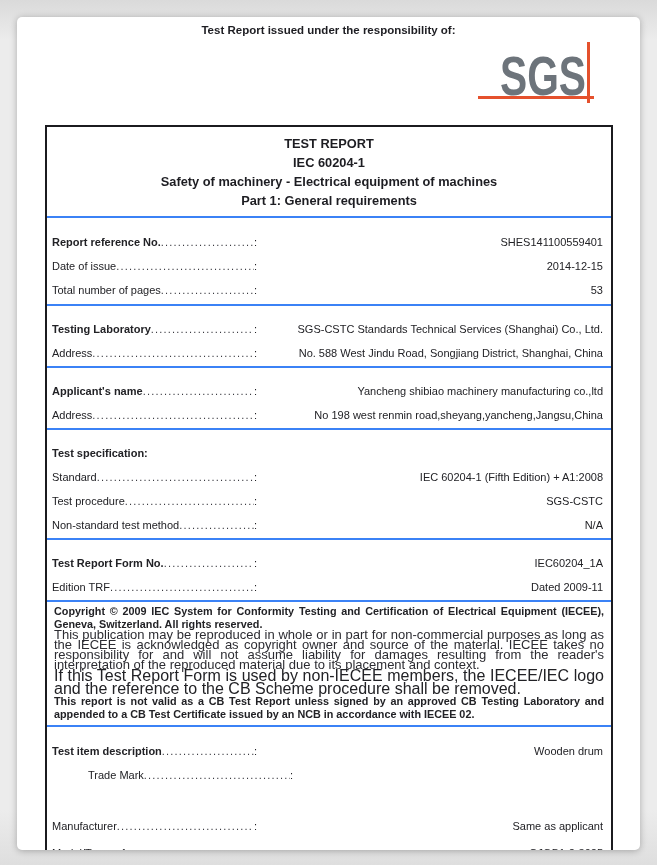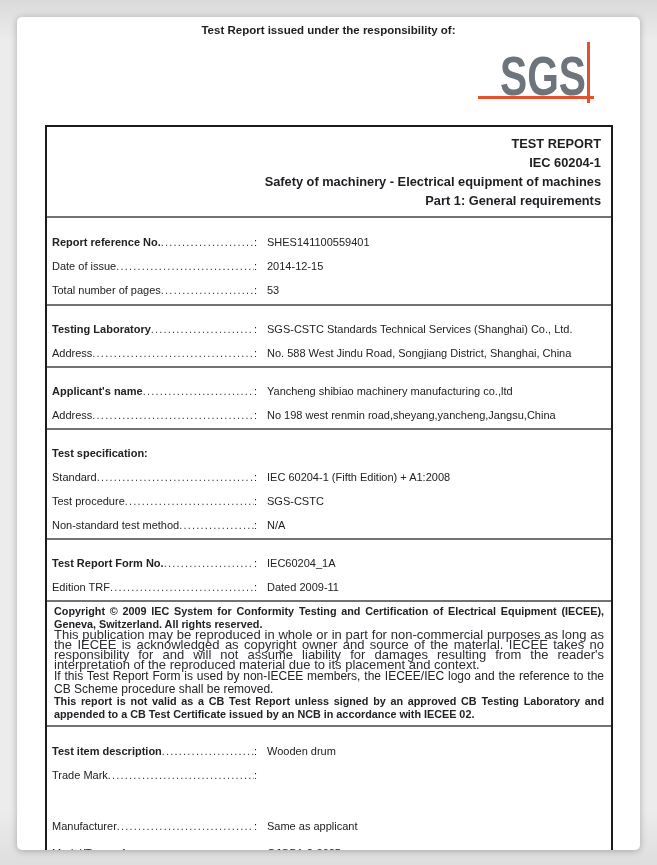--- a/index.html
+++ b/index.html
@@ -29,47 +29,47 @@
   .sgs-vline { position:absolute; left:570px; top:25px; width:2.5px; height:61px; background:#e5512d; }
   .sgs-hline { position:absolute; left:461px; top:79px; width:116px; height:2.5px; background:#e5512d; }
 
   
   .report-table {
     position:absolute; left:28px; top:108px; width:568px; bottom:-4px;
     border:2px solid #1b1b1f; border-bottom:none;
     display:flex; flex-direction:column;
     font-size:11px; box-sizing:border-box;
   }
-  .title-box { padding:7px 10px 6px; text-align:right; font-weight:bold; font-size:12.8px; line-height:19px; color:#1d1d22; }
-  .tbl-section { border-top:2px solid #737373; }
+  .title-box { padding:7px 27px 6px; text-align:center; font-weight:bold; font-size:12.8px; line-height:19px; color:#1d1d22; }
+  .tbl-section { border-top:2px solid #3b82f6; }
   .sec-first { padding-top:12px; padding-bottom:2px; }
   .sec-plain { padding-top:11px; padding-bottom:1px; }
   .sec-last { flex:1; padding-top:12px; }
 
   .prow { display:flex; min-height:24px; line-height:24px; padding:0 8px 0 5px; align-items:baseline; }
   .lblwrap { flex:0 0 205px; display:flex; overflow:hidden; white-space:nowrap; }
   .lblwrap::after { content:":"; }
   .lbl { white-space:nowrap; }
   .lbl.b { font-weight:bold; }
   .dots { flex:1; overflow:hidden; white-space:nowrap; color:#3a3a40; }
   .dots::after { content:"....................................................................................."; letter-spacing:1.2px; }
-  .val { flex:1; padding-left:10px; white-space:nowrap; overflow:hidden; }
+  .val { flex:1; padding-left:10px; white-space:nowrap; overflow:hidden;text-align:right; }
   .prow.heading .lblwrap::after { content:""; }
 
   .sec-last .prow { min-height:27px; line-height:27px; }
   .sec-last .prow:first-child { min-height:24px; line-height:24px; }
   .prow.tm-row { min-height:50px; align-items:flex-start; }
-  .prow.tm-row .lblwrap, .prow.tm-row .val { line-height:24px; }
+  .prow.tm-row .lblwrap, .prow.tm-row .val { line-height:24px;margin-left:36px; }
 
   
   .sec-copyright { padding:3px 7px 4px; }
   .sec-copyright p { margin:0; text-align:justify; }
   .cp-bold   { font-weight:bold; font-size:10.8px; line-height:12.6px; }
   .cp-small  { font-size:13px;  line-height:10px; color:#2c2c32; }
-  .cp-normal { font-size:12px; line-height:12.6px; }
+  .cp-normal { font-size:16px; line-height:12.6px; }
 
   
   .tm-box {
     position:relative; width:81px; height:40px; margin-top:3px;
     background:#d9d9d9; border-radius:2px;
   }
   .tm-reg { position:absolute; right:-11px; top:-6px; font-size:9px; color:#1e1e1e; }
 </style>
 </head>
 <body>

